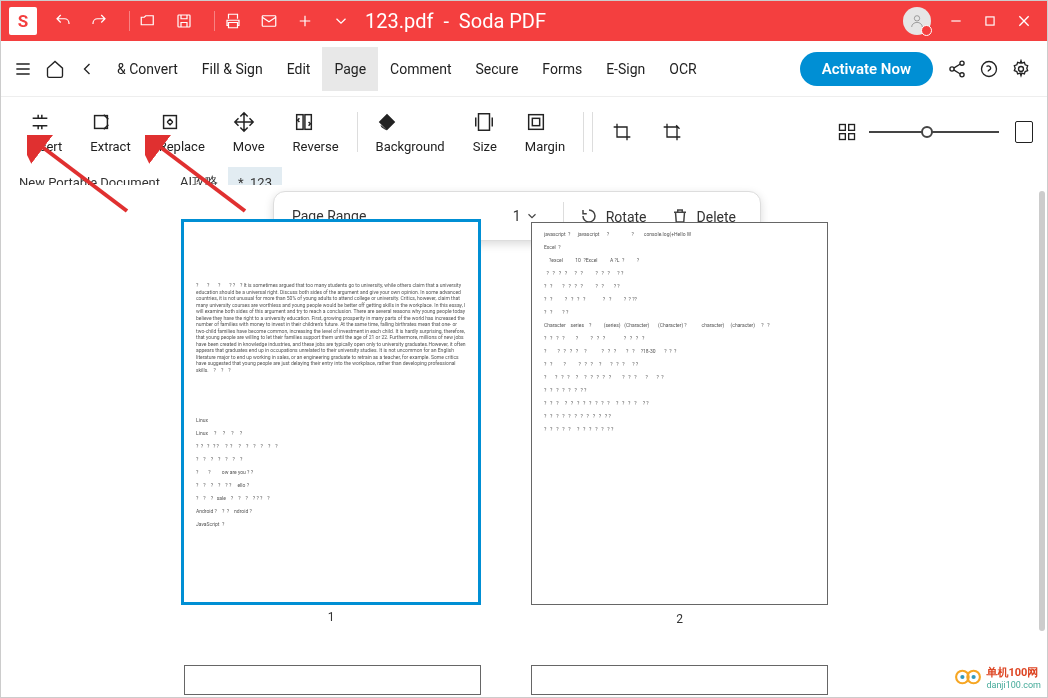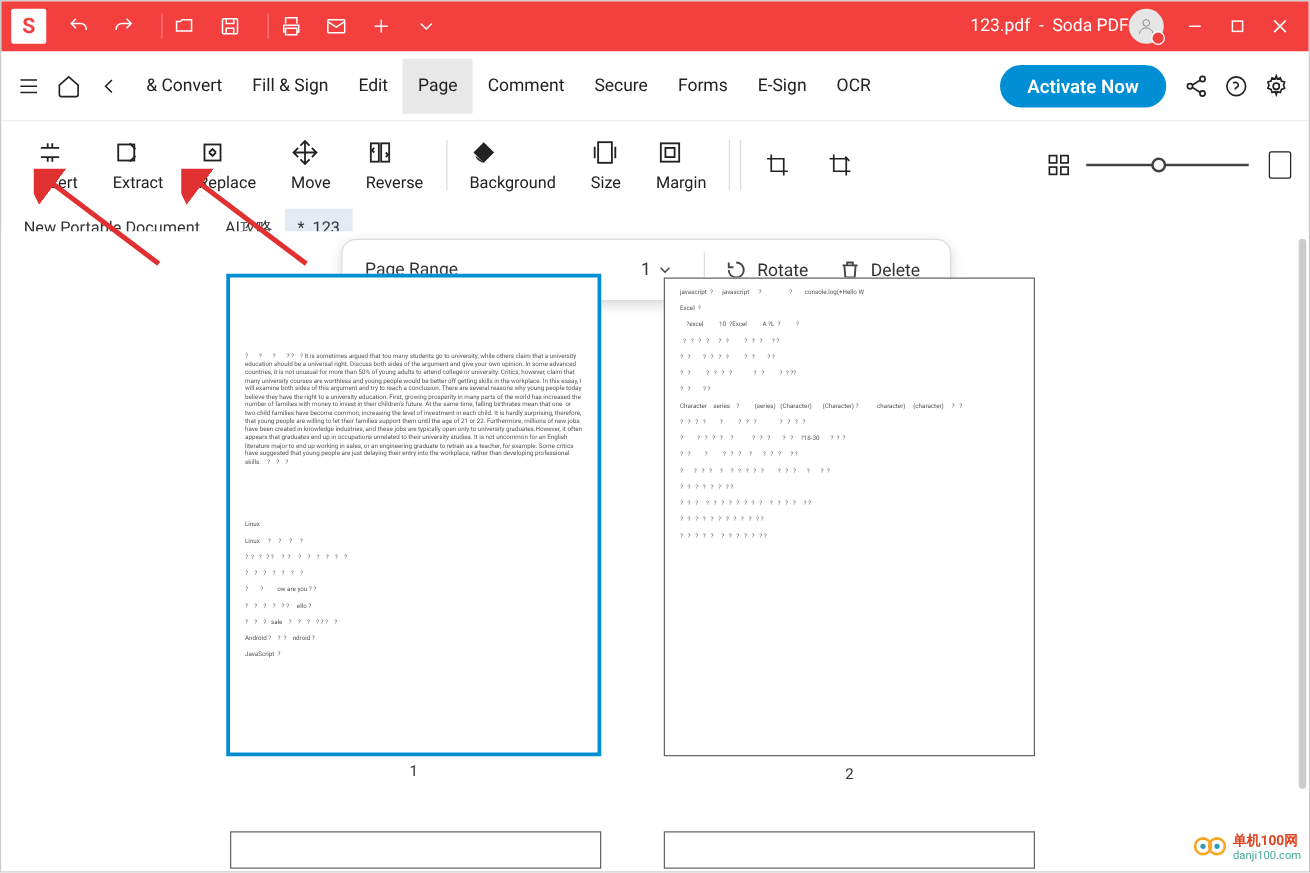--- a/index.html
+++ b/index.html
@@ -3,21 +3,21 @@
 <meta charset="utf-8">
 <style>
 * { margin:0; padding:0; box-sizing:border-box; font-family:-apple-system,BlinkMacSystemFont,"Segoe UI",Roboto,sans-serif; }
 body { width:1048px; height:698px; background:#fff; position:relative; overflow:hidden; border:1px solid #ccc; }
 
 .titlebar { height:40px; background:#f43f3f; display:flex; align-items:center; color:#fff; font-size:14px; padding:0 8px; }
 .titlebar .app-logo { width:28px; height:28px; background:#fff; margin-right:14px; display:flex; align-items:center; justify-content:center; color:#f43f3f; font-weight:bold; font-size:17px; border-radius:2px; }
 .titlebar .ticon { width:24px; height:24px; display:flex; align-items:center; justify-content:center; margin-right:12px; cursor:pointer; }
 .titlebar .ticon svg { width:18px; height:18px; stroke:#fff; fill:none; stroke-width:1.6; }
 .titlebar .sep { width:1px; height:20px; background:rgba(255,255,255,.35); margin:0 6px; }
-.titlebar .title-text { flex:1; text-align:right; font-size:14px; }
+.titlebar .title-text { flex:1; text-align:left; font-size:20px; }
 .titlebar .win-btn { width:30px; height:30px; display:flex; align-items:center; justify-content:center; margin-left:4px; cursor:pointer; }
 .titlebar .avatar { width:28px; height:28px; background:#e6e6e6; border-radius:50%; display:flex; align-items:center; justify-content:center; margin-right:6px; position:relative; }
 .titlebar .avatar svg { stroke:#777; fill:none; }
 .titlebar .avatar::after { content:''; position:absolute; bottom:-1px; right:-1px; width:9px; height:9px; background:#f43f3f; border-radius:50%; border:1.5px solid #fff; }
 
 .menubar { height:56px; display:flex; align-items:center; padding:0 8px; border-bottom:1px solid #eee; }
 .menubar .micon { width:28px; height:28px; display:flex; align-items:center; justify-content:center; cursor:pointer; margin-right:4px; }
 .menubar .micon svg { width:20px; height:20px; stroke:#222; fill:none; stroke-width:1.6; }
 .menubar .mtab { padding:0 12px; height:44px; display:flex; align-items:center; font-size:14px; color:#222; cursor:pointer; }
 .menubar .mtab.active { background:#e8e8e8; }

